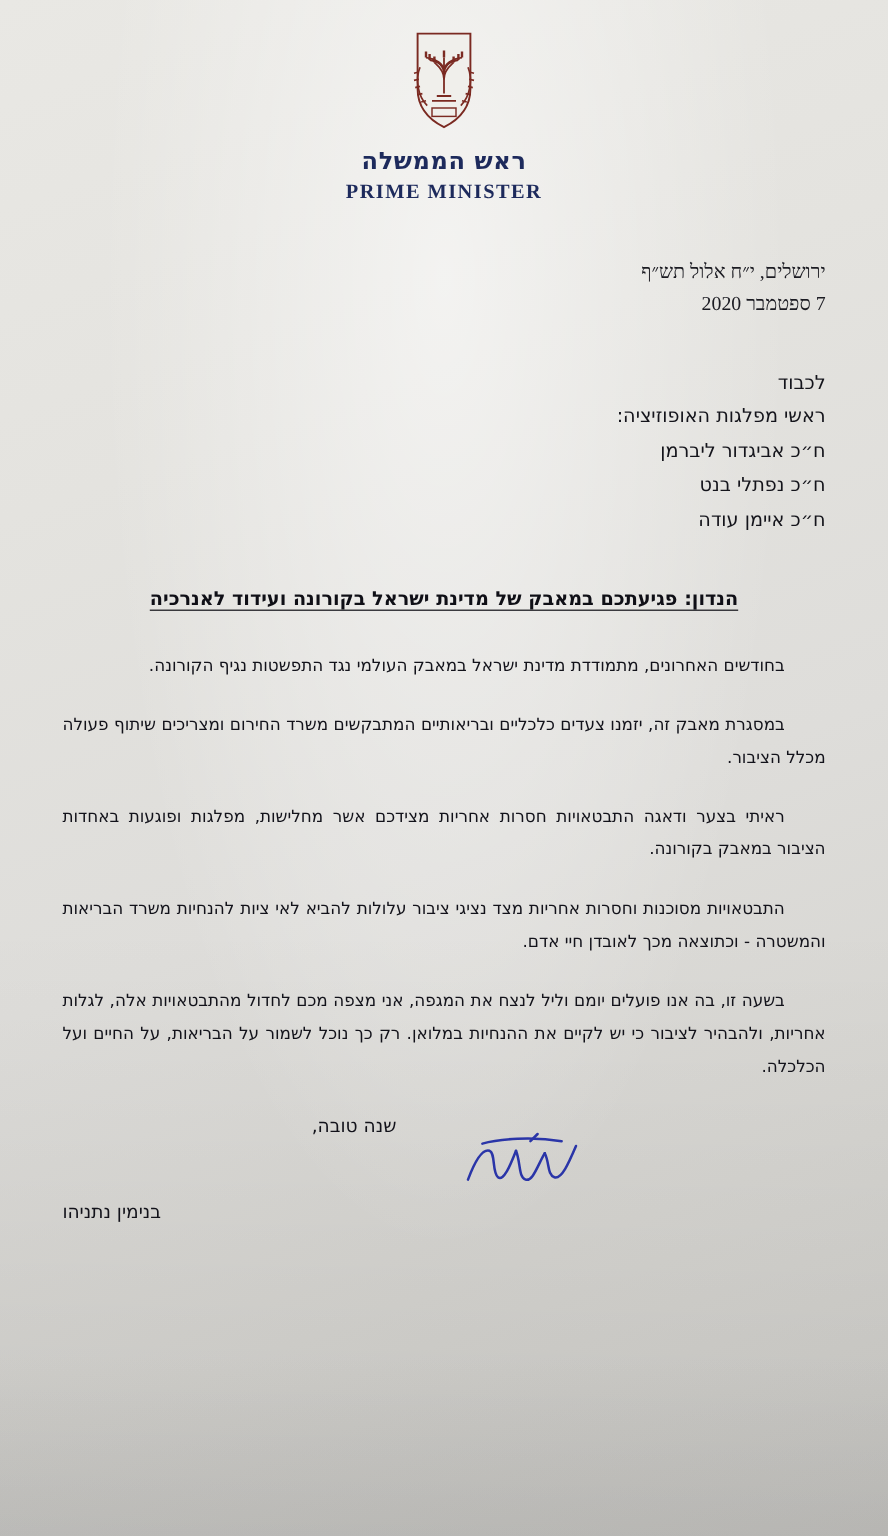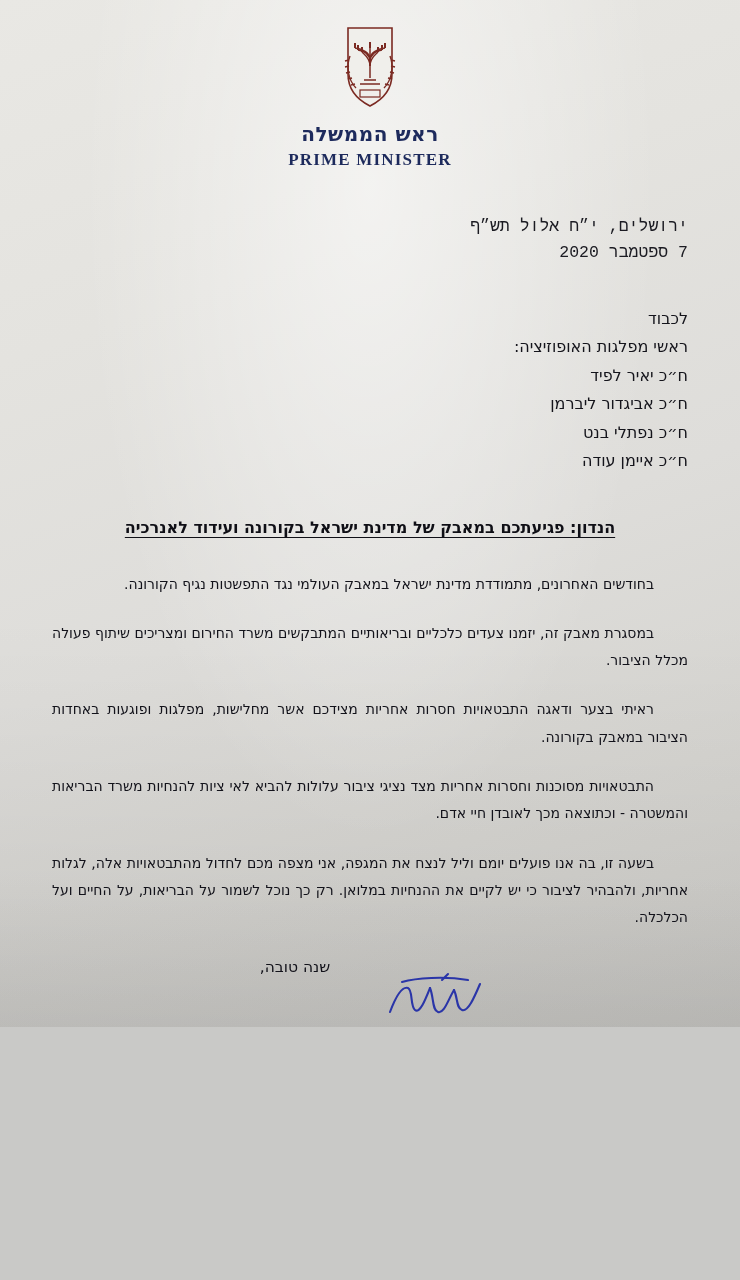--- a/index.html
+++ b/index.html
@@ -10,21 +10,21 @@
   body {
     width: 740px;
     height: 1280px;
     overflow: hidden;
     font-family: "Liberation Sans", sans-serif;
   }
 
   .page {
     position: relative;
     width: 740px;
-    height: 1027px;
+    height: 1280px;
     background: linear-gradient(160deg, #e9e8e4 0%, #e4e3df 28%, #dedddA 55%, #d6d5d1 78%, #cecdc9 100%);
     box-sizing: border-box;
     overflow: hidden;
   }
   
   .page:before {
     content: "";
     position: absolute;
     inset: 0;
     background:
@@ -79,21 +79,21 @@
     font-size: 17px;
     color: #1d2a5c;
     letter-spacing: 1.2px;
     margin-top: 4px;
   }
 
   
   .datebox {
     margin-top: 44px;
     text-align: right;
-    font-family: Liberation Mono, monospace;
+    font-family: Liberation Serif, serif;
     font-size: 16.5px;
     color: #1b1b22;
     line-height: 1.6;
   }
   .datebox .gdate { direction: rtl; }
 
   
   .addressee {
     margin-top: 38px;
     text-align: right;
@@ -205,21 +205,20 @@
     </div>
 
     <div class="datebox">
       <div>ירושלים,  י״ח אלול תש״ף</div>
       <div class="gdate">7 ספטמבר 2020</div>
     </div>
 
     <div class="addressee">
       <div class="lead">לכבוד</div>
       <div>ראשי מפלגות האופוזיציה:</div>
-      <div>ח״כ יאיר לפיד</div>
       <div>ח״כ אביגדור ליברמן</div>
       <div>ח״כ נפתלי בנט</div>
       <div>ח״כ איימן עודה</div>
     </div>
 
     <div class="subject">הנדון: פגיעתכם במאבק של מדינת ישראל בקורונה ועידוד לאנרכיה</div>
 
     <div class="body">
       <p>בחודשים האחרונים, מתמודדת מדינת ישראל במאבק העולמי נגד התפשטות נגיף הקורונה.</p>
       <p>במסגרת מאבק זה, יזמנו צעדים כלכליים ובריאותיים המתבקשים משרד החירום ומצריכים שיתוף פעולה מכלל הציבור.</p>

